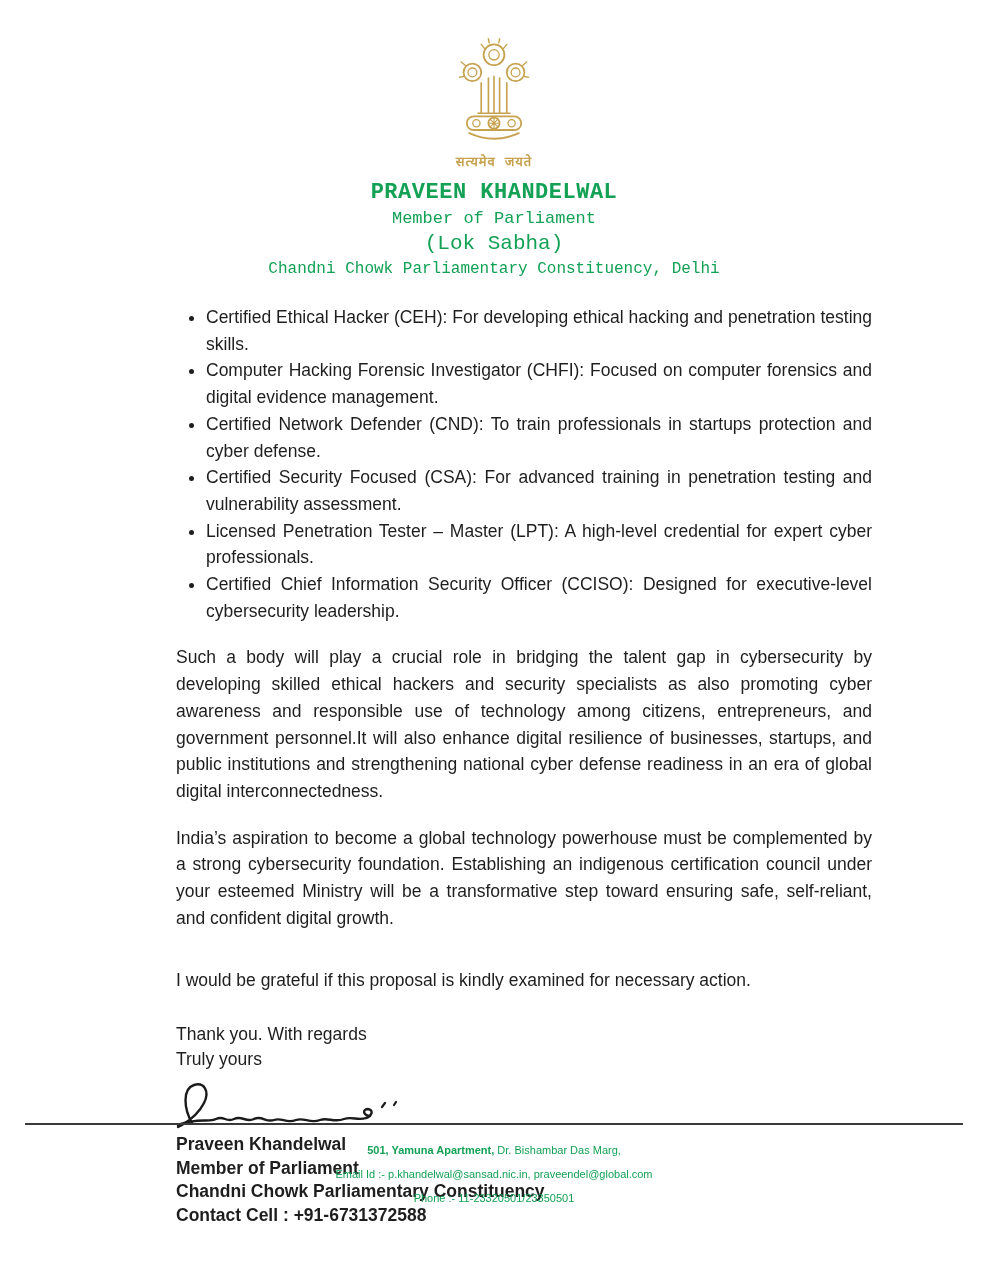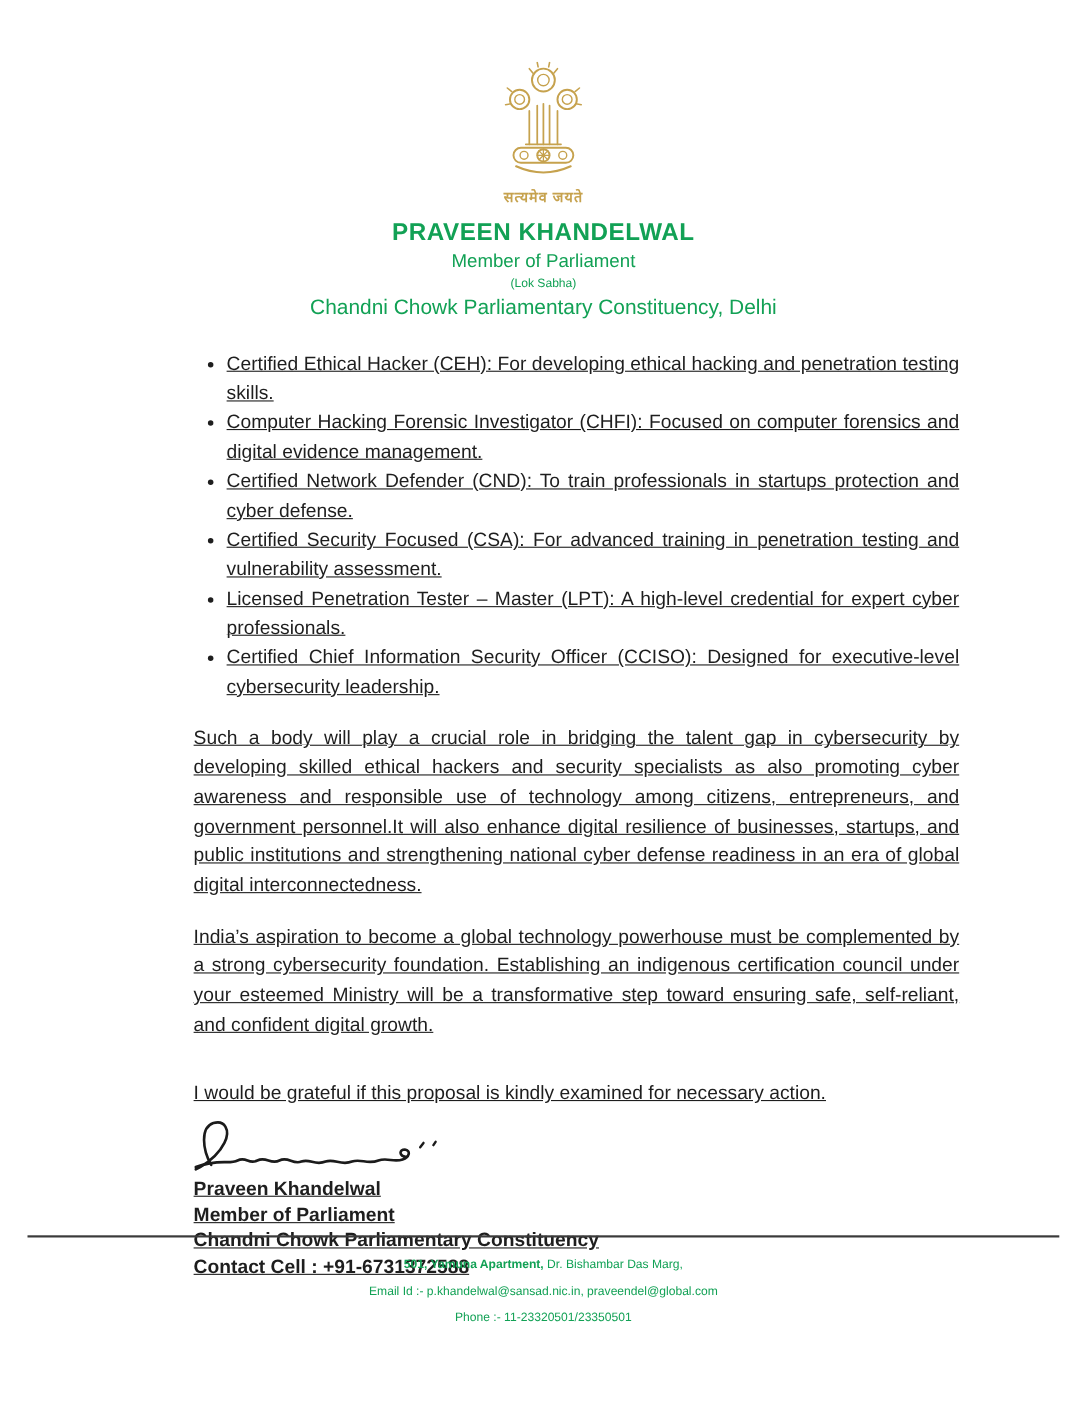--- a/index.html
+++ b/index.html
@@ -4,38 +4,38 @@
 <style>
   * { margin: 0; padding: 0; box-sizing: border-box; }
   html, body { background: #ffffff; }
   body {
     width: 988px; height: 1280px;
     font-family: "Liberation Sans", sans-serif;
     color: #1e1e1e;
     position: relative;
     overflow: hidden;
   }
-  .letterhead { text-align: center; padding-top: 56px; }
+  .letterhead { text-align: center; padding-top: 38px; font-family: Liberation Mono, monospace; }
   .emblem-wrap { display: inline-block; }
   .emblem-wrap svg { display: block; margin: 0 auto; }
   .motto {
     color: #c6a24e; font-size: 13px; letter-spacing: 1px;
     margin-top: 2px; font-weight: bold;
   }
   .mp-name {
     color: #12a155; font-weight: bold; font-size: 22px;
     letter-spacing: 0.5px; margin-top: 9px;
   }
   .mp-title { color: #12a155; font-size: 17px; margin-top: 4px; }
-  .mp-house { color: #12a155; font-size: 11px; margin-top: 4px; }
-  .mp-constituency { color: #12a155; font-size: 19px; margin-top: 5px; }
+  .mp-house { color: #12a155; font-size: 21px; margin-top: 4px; }
+  .mp-constituency { color: #12a155; font-size: 16px; margin-top: 5px; }
 
   .content {
     margin: 26px 116px 0 176px;
-    font-size: 17.5px; line-height: 26.7px; text-decoration: underline;
+    font-size: 17.5px; line-height: 26.7px;
   }
   ul.cert-list { list-style: disc outside; padding-left: 30px; }
   ul.cert-list li { text-align: justify; }
   .para { text-align: justify; margin-top: 20px; }
   .para-simple { margin-top: 36px; }
 
   .closing { margin-top: 28px; line-height: 24.5px; }
 
   .signature { margin-top: 8px; margin-left: -6px; }
   .signature svg { display: block; }
@@ -101,20 +101,24 @@
     <li>Certified Network Defender (CND): To train professionals in startups protection and cyber defense.</li>
     <li>Certified Security Focused (CSA): For advanced training in penetration testing and vulnerability assessment.</li>
     <li>Licensed Penetration Tester – Master (LPT): A high-level credential for expert cyber professionals.</li>
     <li>Certified Chief Information Security Officer (CCISO): Designed for executive-level cybersecurity leadership.</li>
   </ul>
 
   <p class="para">Such a body will play a crucial role in bridging the talent gap in cybersecurity by developing skilled ethical hackers and security specialists as also promoting cyber awareness and responsible use of technology among citizens, entrepreneurs, and government personnel.It will also enhance digital resilience of businesses, startups, and public institutions and strengthening national cyber defense readiness in an era of global digital interconnectedness.</p>
   <p class="para">India’s aspiration to become a global technology powerhouse must be complemented by a strong cybersecurity foundation. Establishing an indigenous certification council under your esteemed Ministry will be a transformative step toward ensuring safe, self-reliant, and confident digital growth.</p>
   <p class="para-simple">I would be grateful if this proposal is kindly examined for necessary action.</p>
 
+  <div class="closing">
+    <div>Thank you. With regards</div>
+    <div>Truly yours</div>
+  </div>
 
   <div class="signature">
     <svg width="240" height="52" viewBox="0 0 240 52" aria-hidden="true">
       <g stroke="#1b1b1b" fill="none" stroke-width="2.4" stroke-linecap="round" stroke-linejoin="round">
         <path d="M22 44 C14 30 12 10 24 6 C34 3 40 12 34 24 C30 32 22 40 12 46 L8 48"></path>
         <path d="M8 46 C30 38 38 44 46 40 C54 36 56 44 64 40 C72 36 76 44 84 40 C92 36 96 44 104 41 C112 38 116 45 126 41 C134 38 140 45 150 41 C158 38 164 44 174 40 C182 37 188 42 196 39 C202 37 204 31 198 30 C193 30 192 36 200 37"></path>
         <path d="M212 28 l3 -4 M224 26 l2 -3" stroke-width="2.2"></path>
       </g>
     </svg>
   </div>

